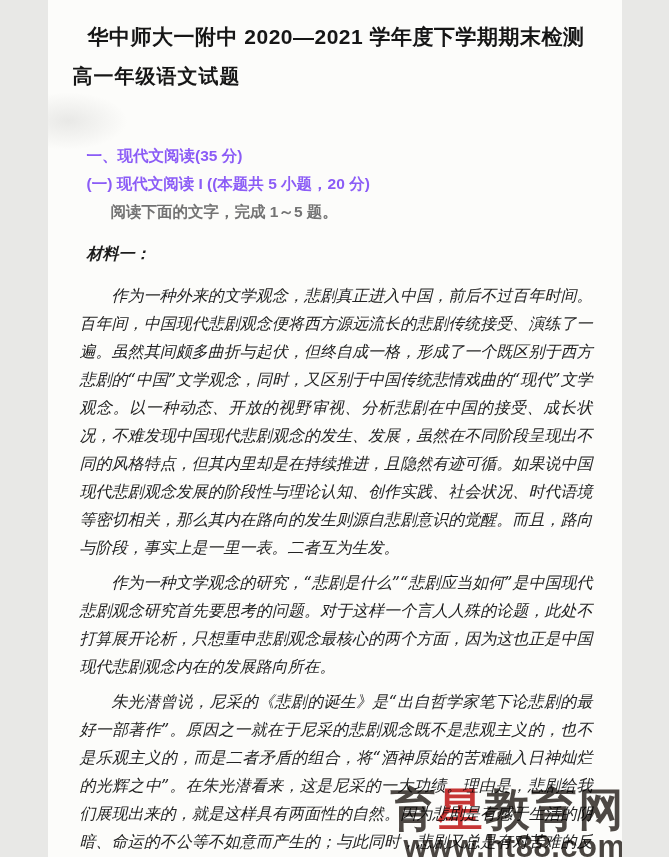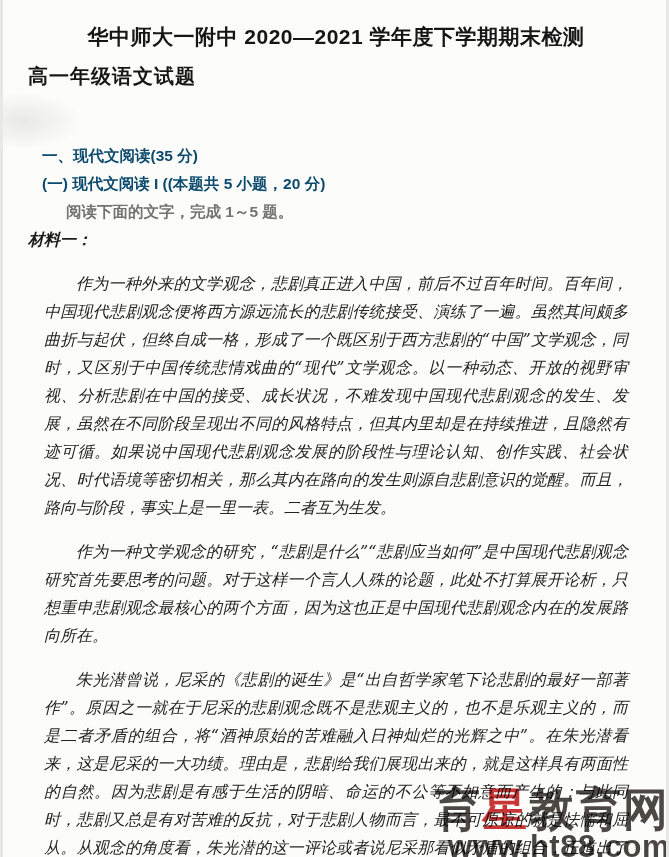--- a/index.html
+++ b/index.html
@@ -1,18 +1,18 @@
 <!DOCTYPE html>
 <html><head>
 <meta charset="utf-8">
 <style>
   html,body { margin:0; padding:0; background:#e8e8e6; }
   .page {
     position:relative;
-    width:663px; height:857px;
+    width:574px; height:857px;
     margin:0 auto;
     background:#fcfcfa;
     overflow:hidden;
     box-sizing:border-box;
     padding:16px 22px 0 25px;
     color:#1d1d1d;
   }
   .smudge {
     position:absolute; left:0; top:92px; width:80px; height:58px;
     background:radial-gradient(ellipse at 25% 50%, rgba(130,130,128,0.16), transparent 70%);
@@ -25,37 +25,37 @@
   }
   .doc-subtitle {
     font-family:"Liberation Sans", sans-serif;
     font-weight:bold; font-size:20px; line-height:30px;
     text-align:left; color:#161616; margin:9px 0 0 0; letter-spacing:1px;
   }
   .head-block { margin-top:51px; }
   .heading {
     font-family:"Liberation Sans", sans-serif;
     font-weight:bold; font-size:15.5px; line-height:28px;
-    color:#0c4a6e; margin:0 0 0 14px;
+    color:#8b5cf6; margin:0 0 0 14px;
   }
   .instruction {
     font-family:"Liberation Sans", sans-serif;
     font-weight:bold; font-size:15.5px; line-height:28px;
     color:#737373; margin:0 0 0 38px;
   }
   .material-label {
     font-family:"DejaVu Serif", serif; font-style:italic;
     font-weight:bold; font-size:16px; line-height:28px;
-    color:#1c1c1c; margin:0;
+    color:#1c1c1c; margin:14px;
   }
   .para {
     font-family:"DejaVu Serif", serif; font-style:italic;
     font-size:16px; line-height:28px;
     text-indent:2em; text-align:justify;
-    color:#232323; margin:16px;
+    color:#232323; margin:7px;
   }
   .watermark {
     position:absolute; right:-4px; bottom:-6px;
     text-align:right;
     mix-blend-mode:multiply;
     opacity:0.9;
     pointer-events:none;
   }
   .wm-name {
     font-family:"Liberation Sans", sans-serif;

